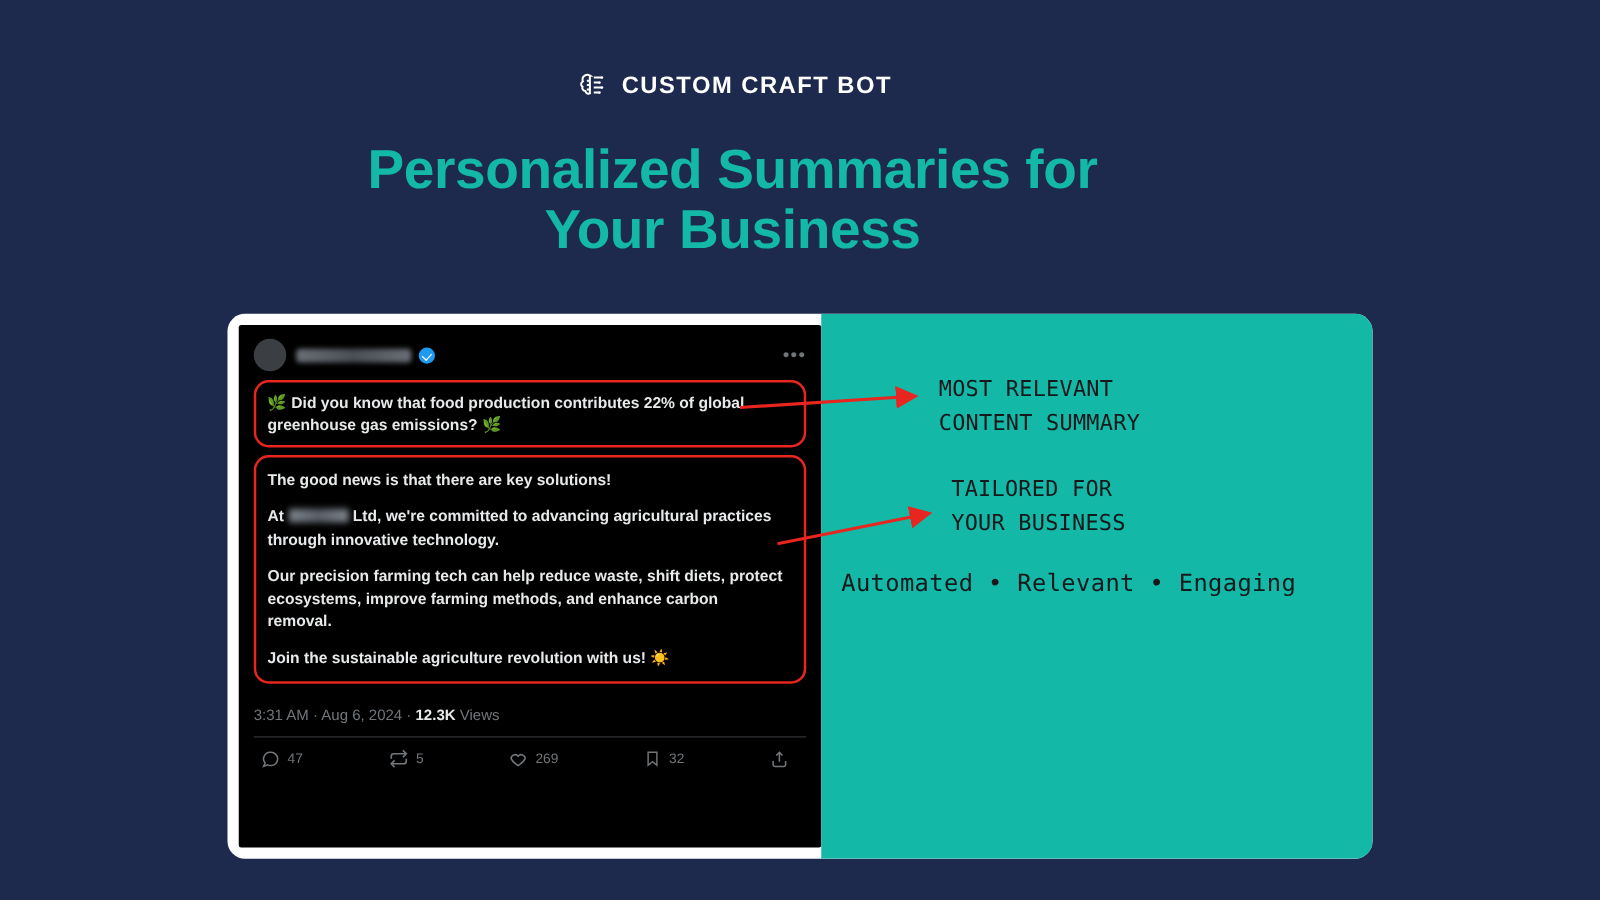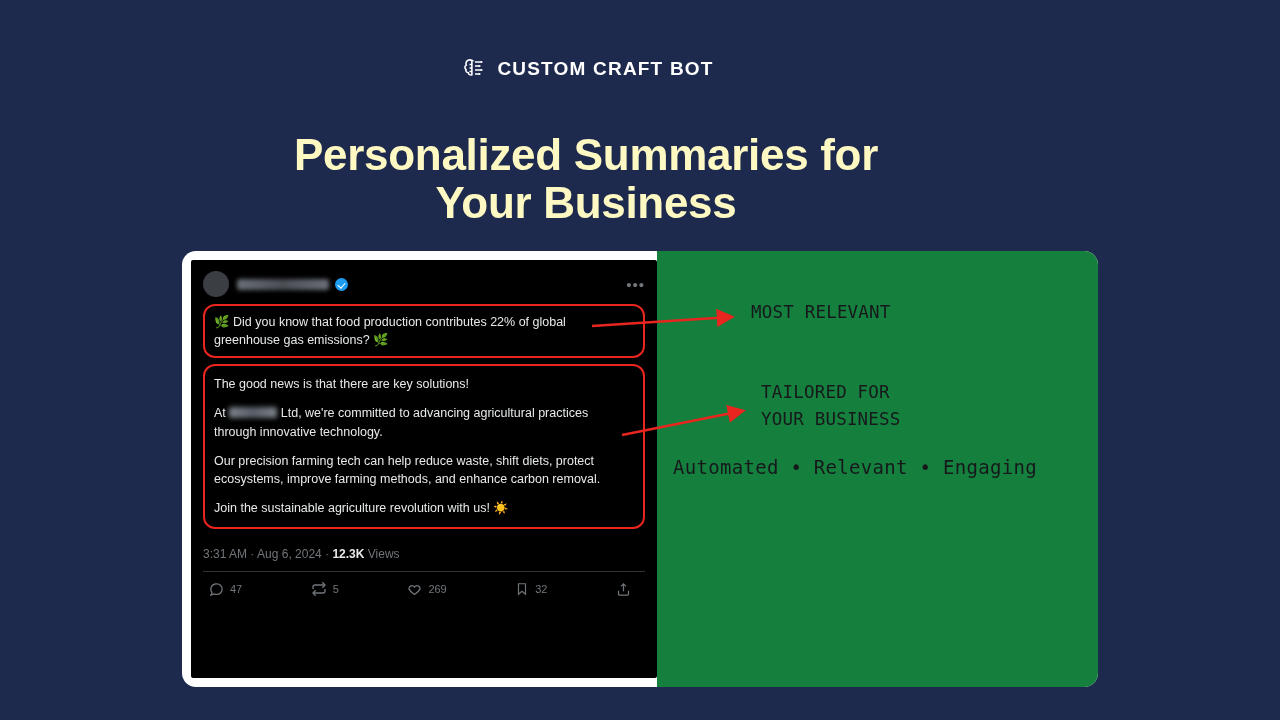--- a/index.html
+++ b/index.html
@@ -28,26 +28,25 @@
     font-size: 19px;
     font-weight: bold;
     letter-spacing: 1.2px;
   }
 
   
   .headline {
     position: absolute;
     top: 112px; left: 0; right: 0;
     text-align: center;
-    color: #fef9c3;
+    color: #14b8a6;
     font-size: 44px;
     font-weight: bold;
     line-height: 1.1;
     letter-spacing: -0.3px;
-    margin-top: 19px;
   }
   .headline .l2 { display: block; }
 
   
   .card {
     position: absolute;
     left: 182px; top: 251px;
     width: 916px; height: 436px;
     background: #ffffff;
     border-radius: 14px;
@@ -95,21 +94,21 @@
     width: 4px; height: 6px;
     border: solid #fff; border-width: 0 1.6px 1.6px 0;
     transform: rotate(42deg);
   }
   .more-dots {
     margin-left: auto;
     color: #71767b; font-size: 15px; letter-spacing: 1px;
     line-height: 1;
   }
 
-  .tweet-body { padding: 0 12px; }
+  .tweet-body { padding: 0 12px; font-weight: bold; }
 
   .hl-box {
     border: 2.5px solid #e8251f;
     border-radius: 12px;
     padding: 7px 9px;
     margin: 2px 0 6px 0;
   }
   .hl-box p { margin: 0; line-height: 1.45; }
   .hl-box.second { padding: 9px 14px 10px 9px; }
   .hl-box.second p + p { margin-top: 11px; }
@@ -147,21 +146,21 @@
     color: #71767b;
     font-size: 11px;
   }
   .action { display: flex; align-items: center; gap: 6px; }
   .action svg { display: block; }
 
   
   .right {
     position: relative;
     flex: 1;
-    background: #15803d;
+    background: #14b8a6;
   }
   .callout {
     position: absolute;
     font-family: "DejaVu Sans Mono", monospace;
     color: #16181c;
     font-size: 17.5px;
     line-height: 1.52;
     letter-spacing: 0.2px;
   }
   .callout.one  { left: 94px; top: 48px; }
@@ -290,20 +289,21 @@
           </span>
           <span></span>
         </div>
       </div>
 
     </div>
 
     <div class="right">
       <div class="callout one">
         <div>MOST RELEVANT</div>
+        <div>CONTENT SUMMARY</div>
       </div>
       <div class="callout two">
         <div>TAILORED FOR</div>
         <div>YOUR BUSINESS</div>
       </div>
       <div class="tagline">Automated • Relevant • Engaging</div>
     </div>
 
     <svg class="arrows" viewBox="0 0 916 436">
       <defs>

